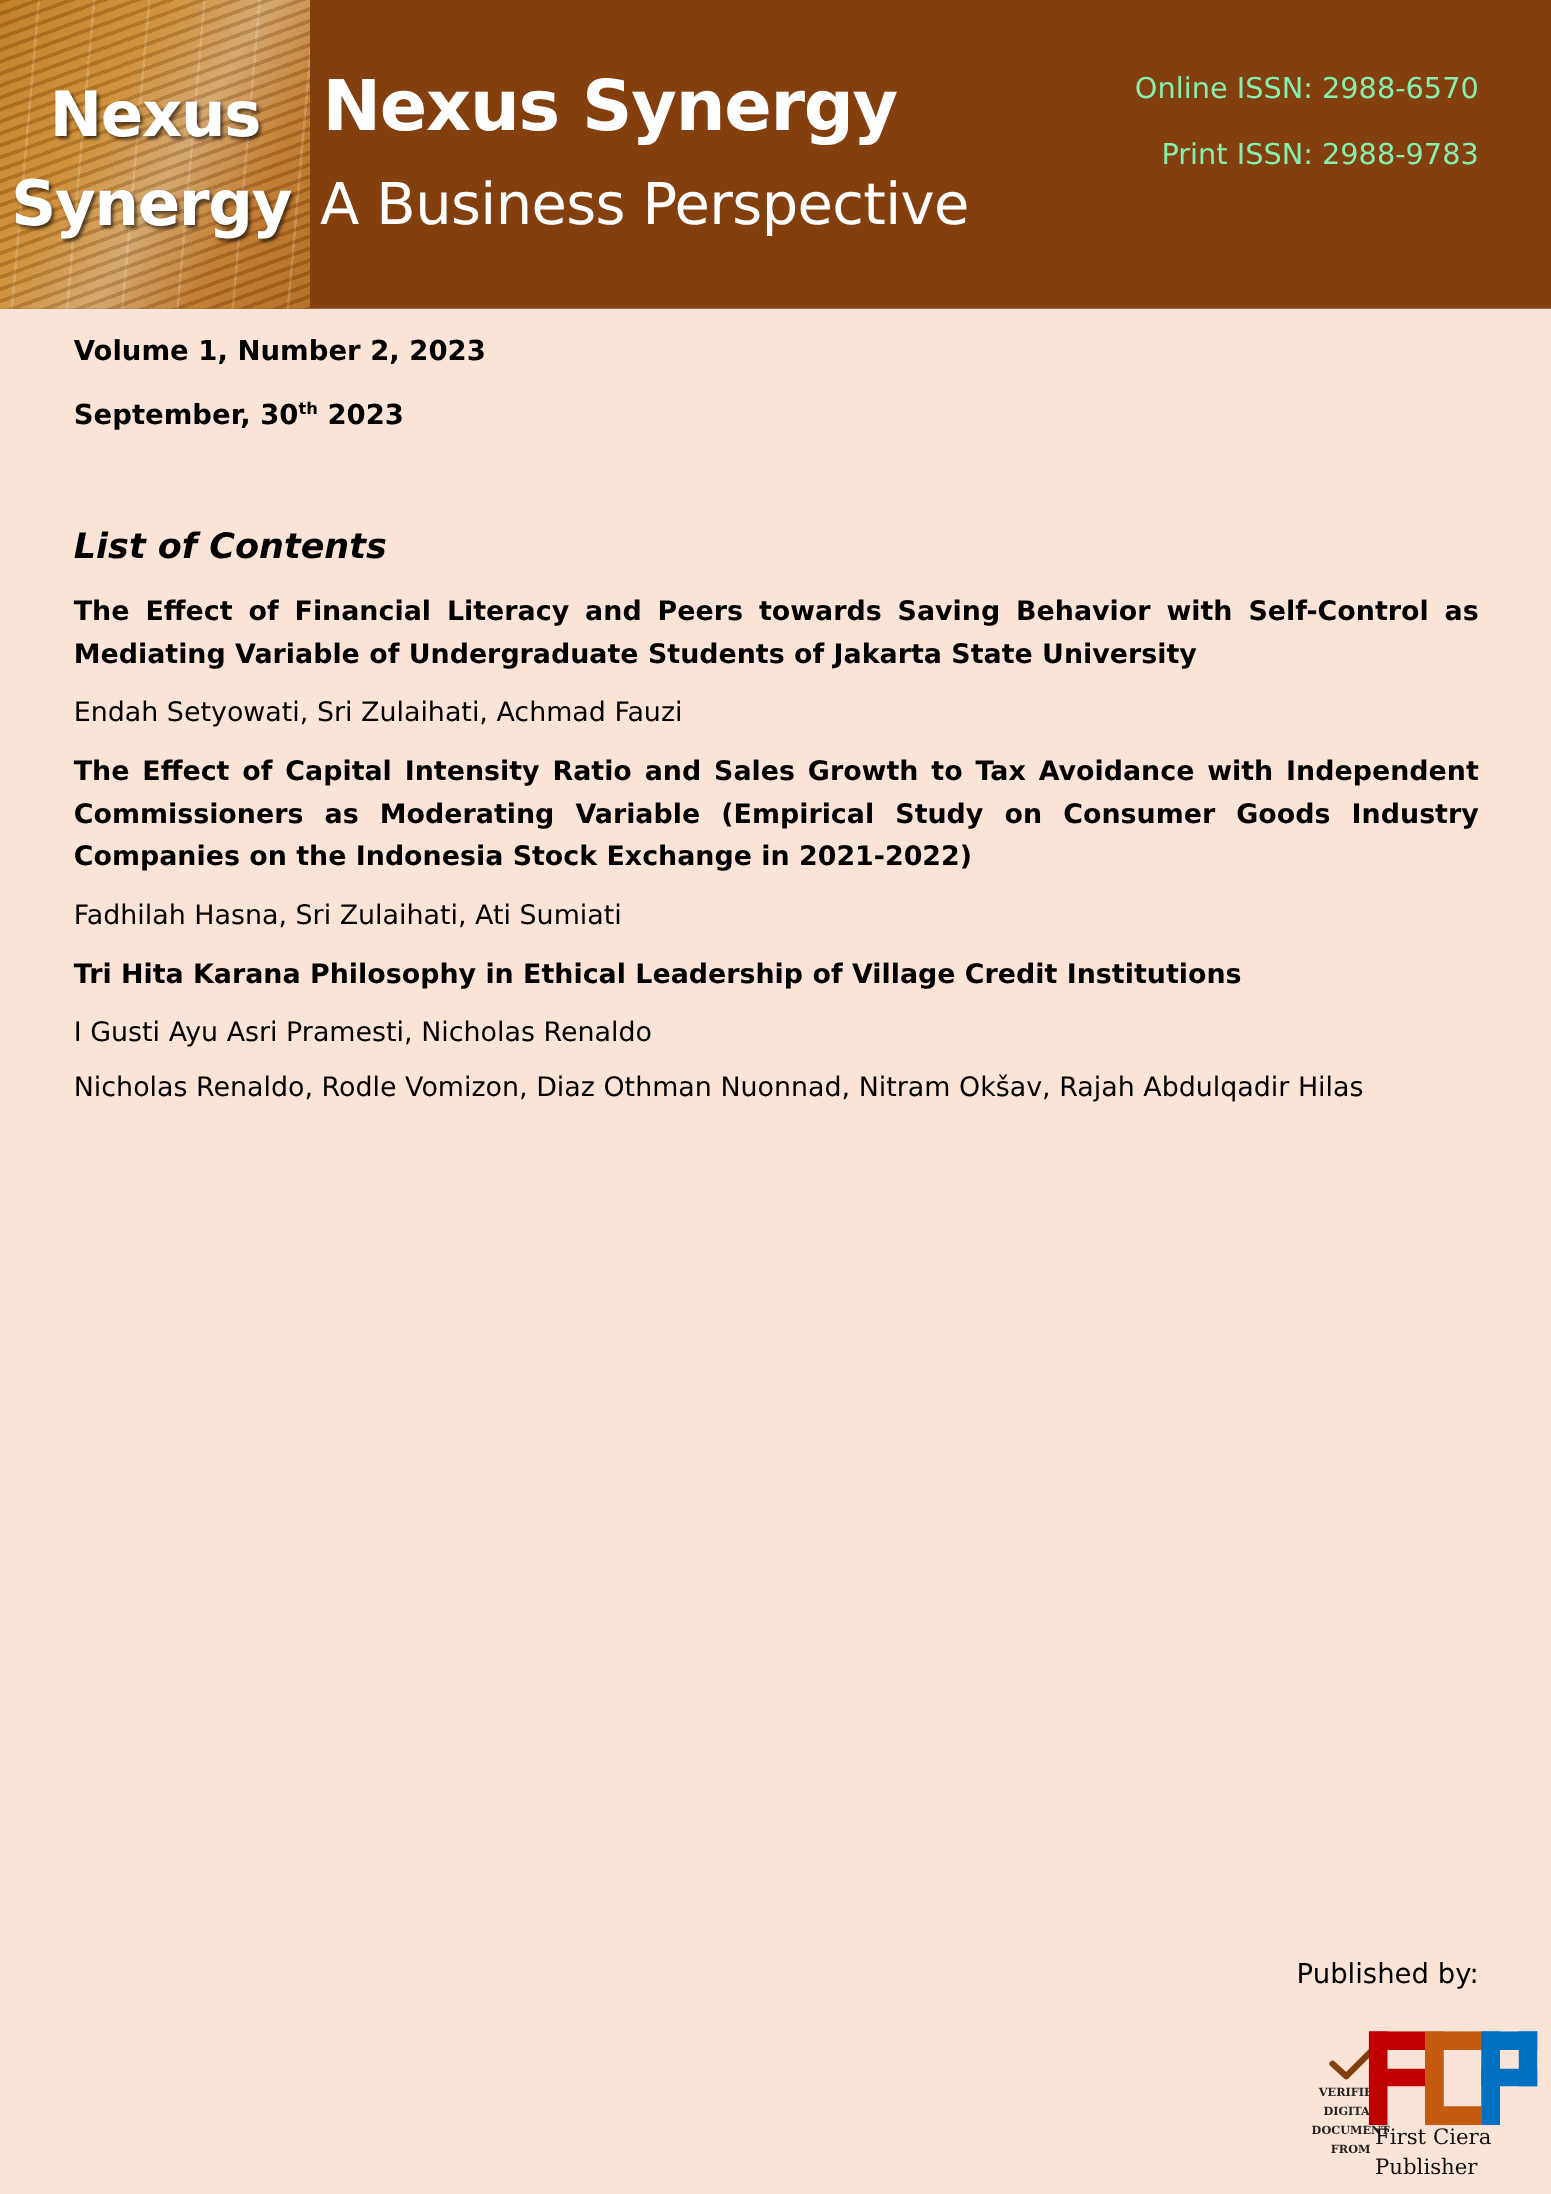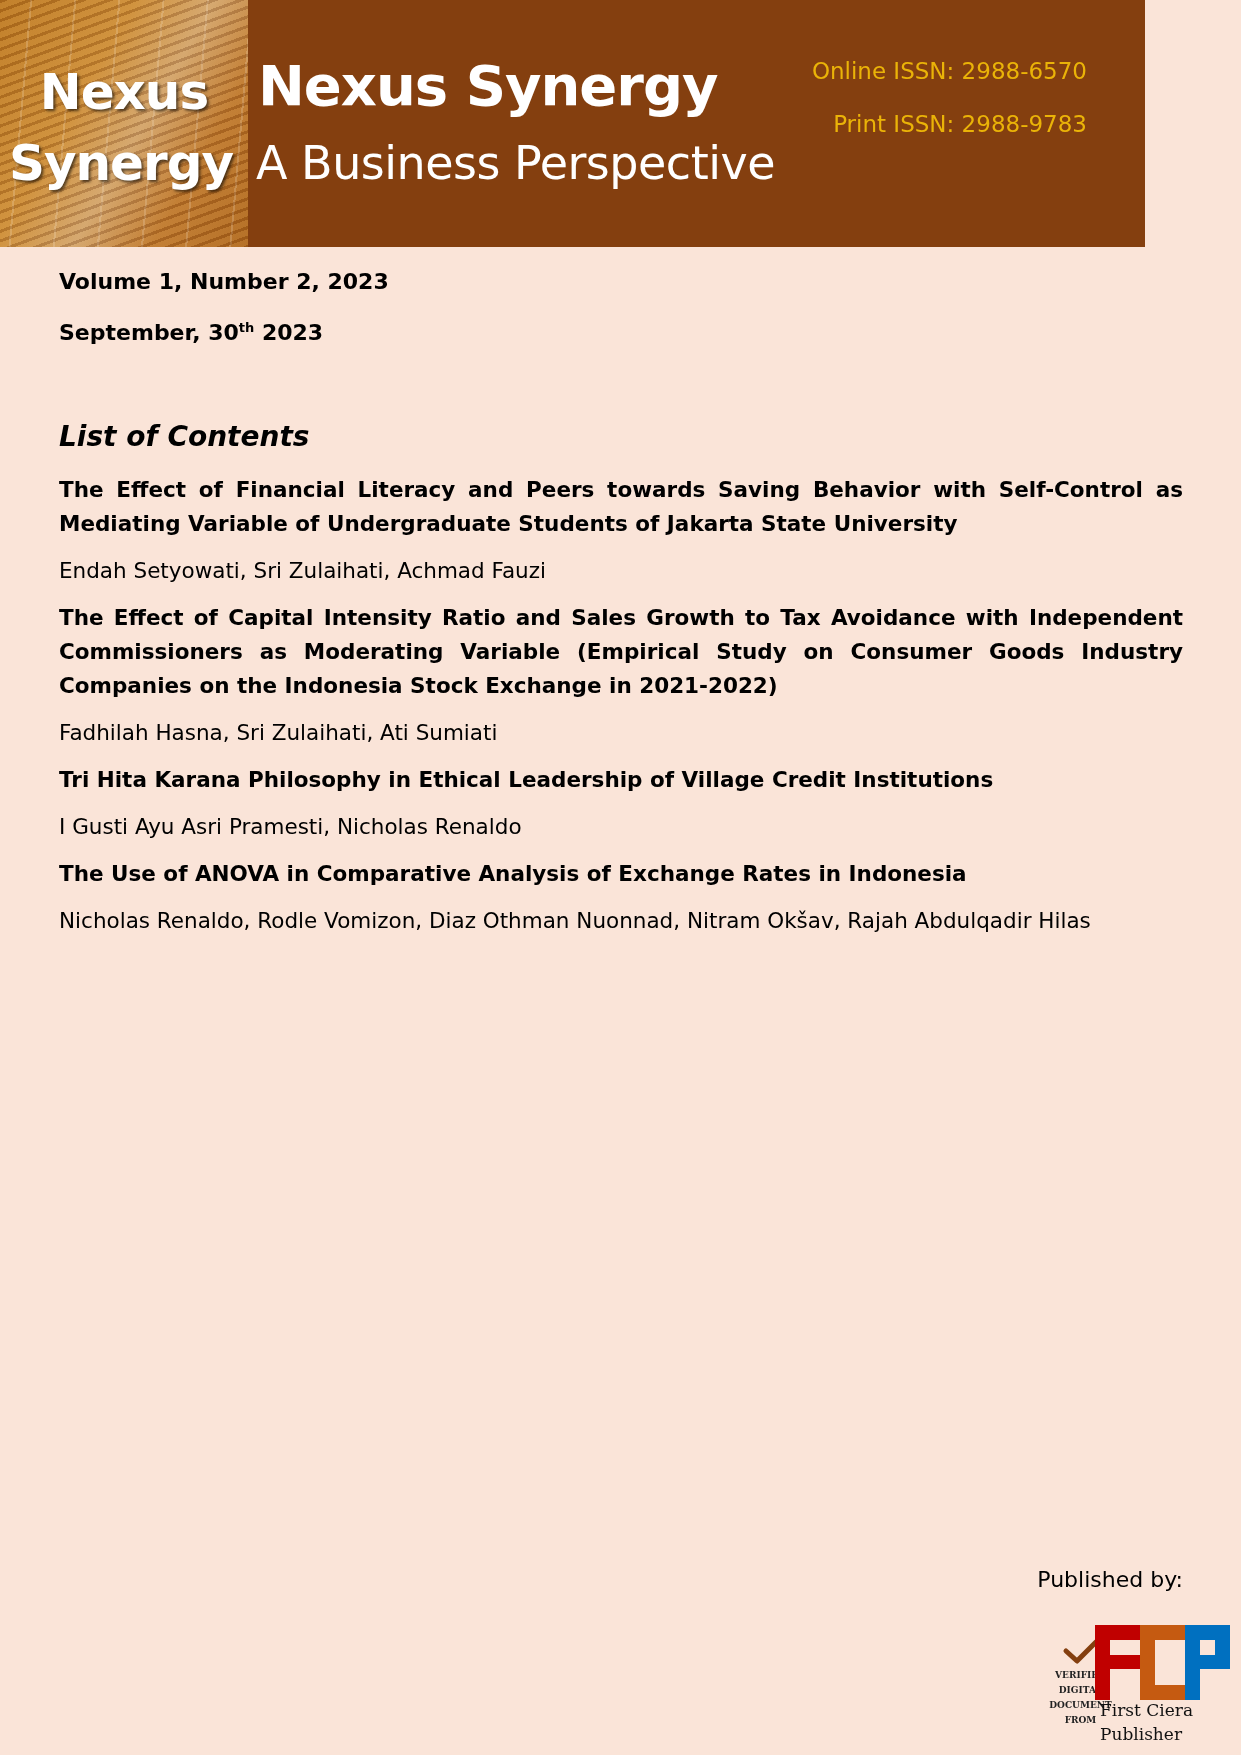--- a/index.html
+++ b/index.html
@@ -5,21 +5,21 @@
     html, body { margin: 0; padding: 0; }
     body {
       width: 1241px; height: 1755px;
       background: #fae4d8;
       font-family: "DejaVu Sans", sans-serif;
       color: #000;
       position: relative;
       overflow: hidden;
     }
     .header {
-      position: absolute; left: 0; top: 0; width: 1145px; height: 247px;
+      position: absolute; left: 0; top: 0; width: 1241px; height: 247px;
       background: #843f0f;
     }
     .cover-img {
       position: absolute; left: 0; top: 0; width: 248px; height: 247px;
       background:
         repeating-linear-gradient(160deg, rgba(120,60,10,0.25) 0 3px, rgba(255,200,120,0.15) 3px 9px),
         repeating-linear-gradient(95deg, rgba(255,255,255,0.0) 0 30px, rgba(255,255,255,0.18) 30px 32px, rgba(255,255,255,0) 32px 44px),
         linear-gradient(120deg, #b8741e 0%, #c98a35 35%, #cfa36e 55%, #b9732a 75%, #a9621a 100%);
     }
     .cover-title {
@@ -35,21 +35,21 @@
       color: #fff; font-weight: bold; font-size: 56px; line-height: 1;
       letter-spacing: -1px;
     }
     .journal-subtitle {
       position: absolute; left: 256px; top: 140px;
       color: #fff; font-size: 46px; line-height: 1;
       letter-spacing: -0.5px;
     }
     .issn {
       position: absolute; right: 58px;
-      color: #eab308; font-size: 23px; line-height: 1; text-align: right;
+      color: #86efac; font-size: 23px; line-height: 1; text-align: right;
     }
     .issn.online { top: 60px; }
     .issn.print { top: 113px; }
 
     .content { position: absolute; left: 59px; top: 268px; width: 1124px; }
     .meta-line {
       font-weight: bold; font-size: 22px; line-height: 28px; margin: 0;
     }
     .meta-line.vol { position: absolute; top: 0; }
     .meta-line.date { position: absolute; top: 51px; }
@@ -114,21 +114,20 @@
     </div>
     <div class="toc-item">
       <p class="toc-title">The Effect of Capital Intensity Ratio and Sales Growth to Tax Avoidance with Independent Commissioners as Moderating Variable (Empirical Study on Consumer Goods Industry Companies on the Indonesia Stock Exchange in 2021-2022)</p>
       <p class="toc-authors">Fadhilah Hasna, Sri Zulaihati, Ati Sumiati</p>
     </div>
     <div class="toc-item">
       <p class="toc-title">Tri Hita Karana Philosophy in Ethical Leadership of Village Credit Institutions</p>
       <p class="toc-authors">I Gusti Ayu Asri Pramesti, Nicholas Renaldo</p>
     </div>
     <div class="toc-item">
-      <p class="toc-title">The Use of ANOVA in Comparative Analysis of Exchange Rates in Indonesia</p>
       <p class="toc-authors">Nicholas Renaldo, Rodle Vomizon, Diaz Othman Nuonnad, Nitram Okšav, Rajah Abdulqadir Hilas</p>
     </div>
   </div>
 </div>
 
 <div class="published-by">Published by:</div>
 
 <div class="verified">
   <svg class="check" viewBox="0 0 38 28">
     <polyline points="4,13 15,23 34,4" fill="none" stroke="#843f0f" stroke-width="5" stroke-linecap="round" stroke-linejoin="round"></polyline>

